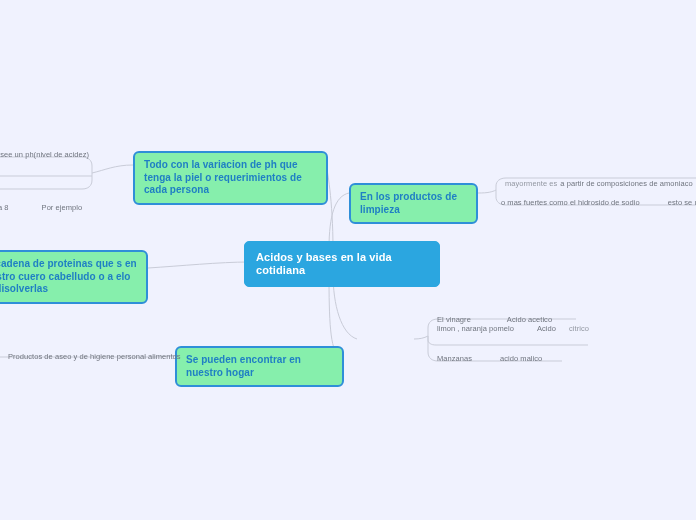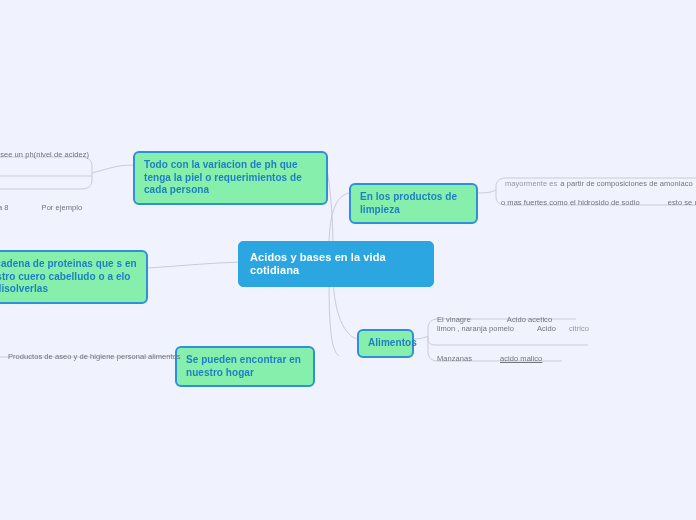--- a/index.html
+++ b/index.html
@@ -102,43 +102,40 @@
       <path d="M 496 190 L 496 186 C 496 181 500 178 506 178 L 696 178"></path>
       <path d="M 496 190 L 496 197 C 496 202 500 205 506 205 L 696 205"></path>
 
       <path d="M 414 339 C 420 339 424 338 428 336"></path>
       <path d="M 428 336 L 428 328 C 428 322 432 319 438 319 L 576 319"></path>
       <path d="M 428 336 L 428 340 C 428 343 431 345 436 345 L 588 345"></path>
       <path d="M 428 336 L 428 352 C 428 358 432 361 438 361 L 562 361"></path>
     </g>
   </svg>
 
-  <div class="node node-root" style="left:238px; top:241px; width:196px;">
+  <div class="node node-root" style="left:244px; top:241px; width:196px;">
     <span>Acidos y bases en la vida cotidiana</span>
   </div>
 
   <div class="node node-branch" style="left:349px; top:183px; width:129px;">
     <span>En los productos de limpieza</span>
   </div>
 
   <div class="node node-branch" style="left:133px; top:151px; width:195px;">
     <span>Todo con la variacion de ph que tenga la piel o requerimientos de cada persona</span>
   </div>
 
   <div class="node node-branch" style="left:-27px; top:250px; width:175px;">
     <span>la cadena de proteinas que s en nustro cuero cabelludo o a elo al disolverlas</span>
   </div>
 
-  <div class="node node-branch" style="left:175px; top:346px; width:140px;">
+  <div class="node node-branch" style="left:175px; top:346px; width:169px;">
     <span>Se pueden encontrar en nuestro hogar</span>
   </div>
 
-  <div class="node node-branch" style="left:357px; top:329px; width:57px; text-align:center;">
-    <span>Alimentos</span>
-  </div>
 
   <div class="leaf-row" style="left:-4px; top:150px;">
     <span class="leaf-seg">osee un ph(nivel de acidez)</span>
   </div>
   <div class="leaf-row" style="left:-2px; top:170px;">
     <span class="leaf-seg">a 8</span>
     <span class="leaf-seg" style="margin-left:33px;margin-top:33px;">Por ejemplo</span>
   </div>
 
   <div class="leaf-row" style="left:8px; top:352px;">
@@ -159,16 +156,16 @@
     <span class="leaf-seg">El vinagre</span>
     <span class="leaf-seg" style="margin-left:36px;">Acido acetico</span>
   </div>
   <div class="leaf-row" style="left:437px; top:324px;">
     <span class="leaf-seg">limon , naranja pomelo</span>
     <span class="leaf-seg" style="margin-left:23px;">Acido</span>
     <span class="leaf-seg sub" style="margin-left:13px;">citrico</span>
   </div>
   <div class="leaf-row" style="left:437px; top:354px;">
     <span class="leaf-seg">Manzanas</span>
-    <span class="leaf-seg" style="margin-left:28px;text-decoration:underline;">acido malico</span>
+    <span class="leaf-seg" style="margin-left:28px;">acido malico</span>
   </div>
 
 </div>
 
 </body></html>

